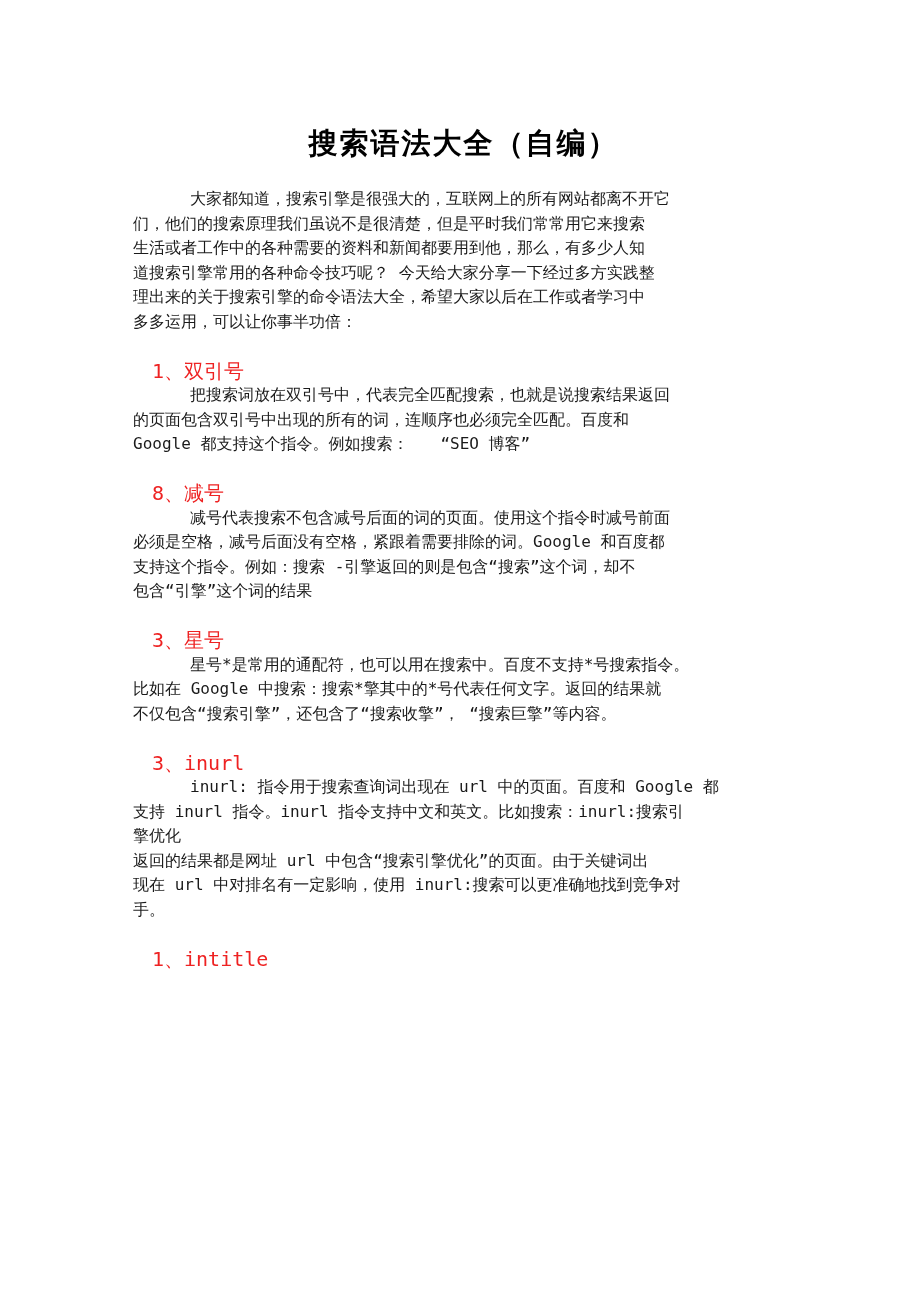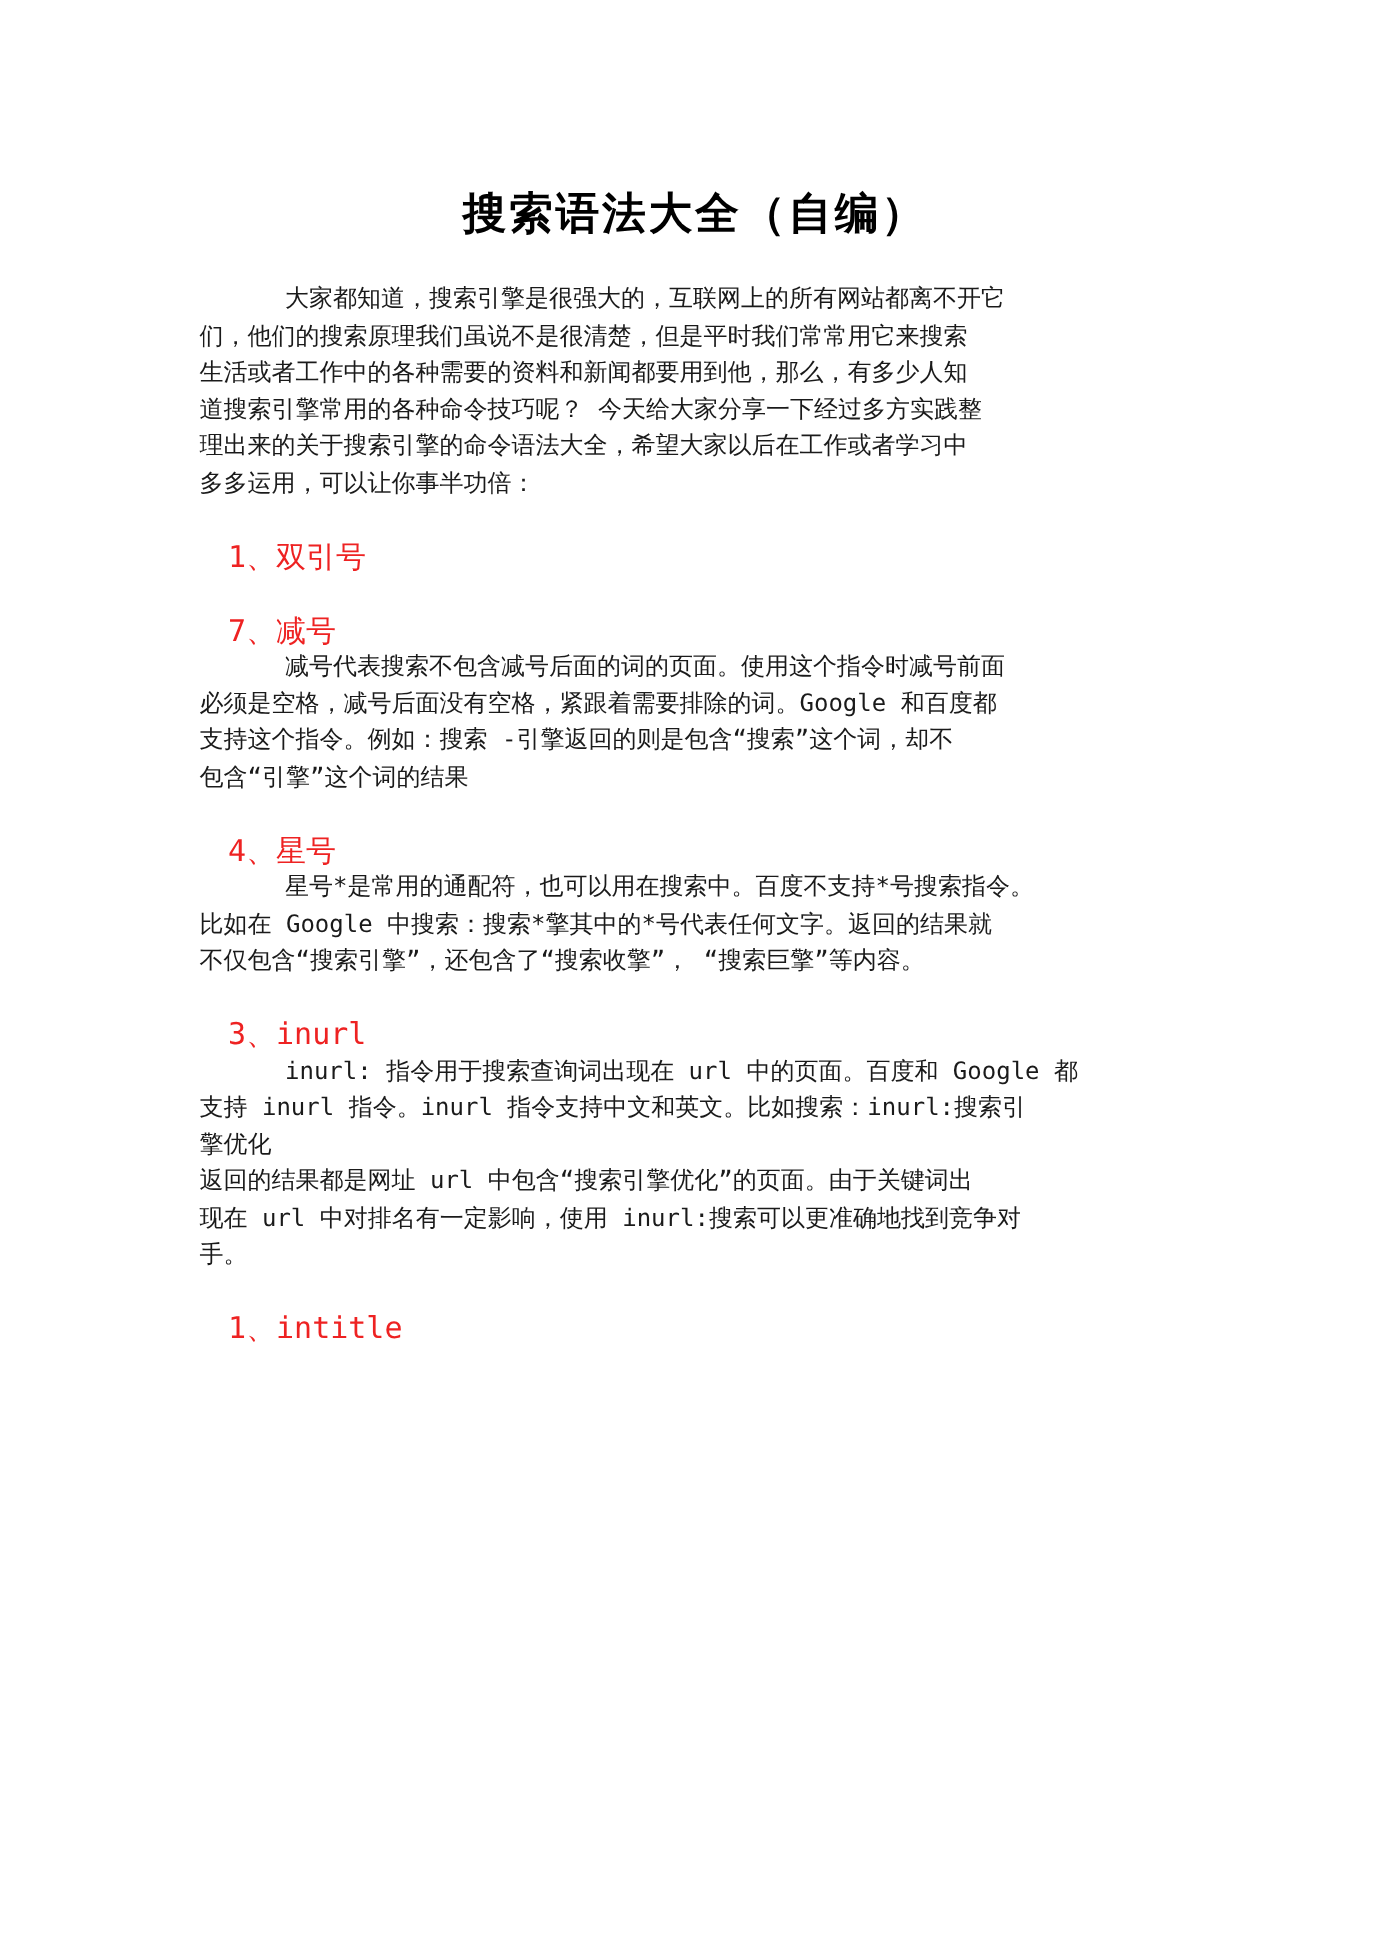--- a/index.html
+++ b/index.html
@@ -59,32 +59,35 @@
 
     <div class="para intro">大家都知道，搜索引擎是很强大的，互联网上的所有网站都离不开它
 们，他们的搜索原理我们虽说不是很清楚，但是平时我们常常用它来搜索
 生活或者工作中的各种需要的资料和新闻都要用到他，那么，有多少人知
 道搜索引擎常用的各种命令技巧呢？ 今天给大家分享一下经过多方实践整
 理出来的关于搜索引擎的命令语法大全，希望大家以后在工作或者学习中
 多多运用，可以让你事半功倍：</div>
 
     <div class="section">
       <div class="section-heading">1、双引号</div>
+      <div class="para">把搜索词放在双引号中，代表完全匹配搜索，也就是说搜索结果返回
+的页面包含双引号中出现的所有的词，连顺序也必须完全匹配。百度和
+Google 都支持这个指令。例如搜索：　　“SEO 博客”</div>
     </div>
 
     <div class="section">
-      <div class="section-heading">7、减号</div>
+      <div class="section-heading">8、减号</div>
       <div class="para">减号代表搜索不包含减号后面的词的页面。使用这个指令时减号前面
 必须是空格，减号后面没有空格，紧跟着需要排除的词。Google 和百度都
 支持这个指令。例如：搜索 -引擎返回的则是包含“搜索”这个词，却不
 包含“引擎”这个词的结果</div>
     </div>
 
     <div class="section">
-      <div class="section-heading">4、星号</div>
+      <div class="section-heading">3、星号</div>
       <div class="para">星号*是常用的通配符，也可以用在搜索中。百度不支持*号搜索指令。
 比如在 Google 中搜索：搜索*擎其中的*号代表任何文字。返回的结果就
 不仅包含“搜索引擎”，还包含了“搜索收擎”， “搜索巨擎”等内容。</div>
     </div>
 
     <div class="section">
       <div class="section-heading">3、inurl</div>
       <div class="para">inurl: 指令用于搜索查询词出现在 url 中的页面。百度和 Google 都
 支持 inurl 指令。inurl 指令支持中文和英文。比如搜索：inurl:搜索引
 擎优化

